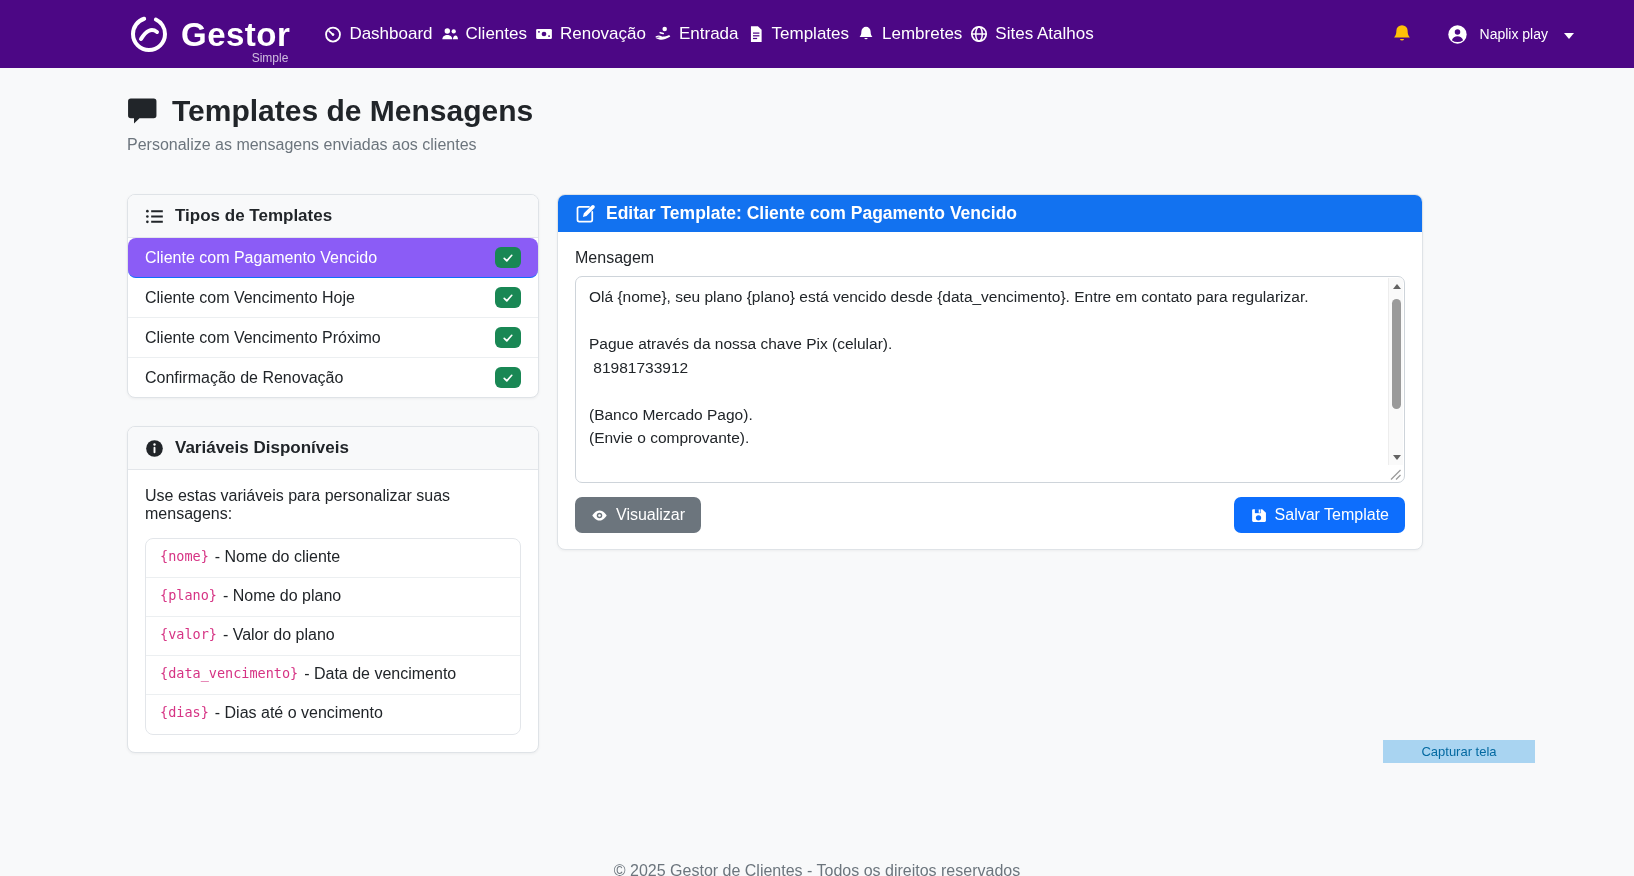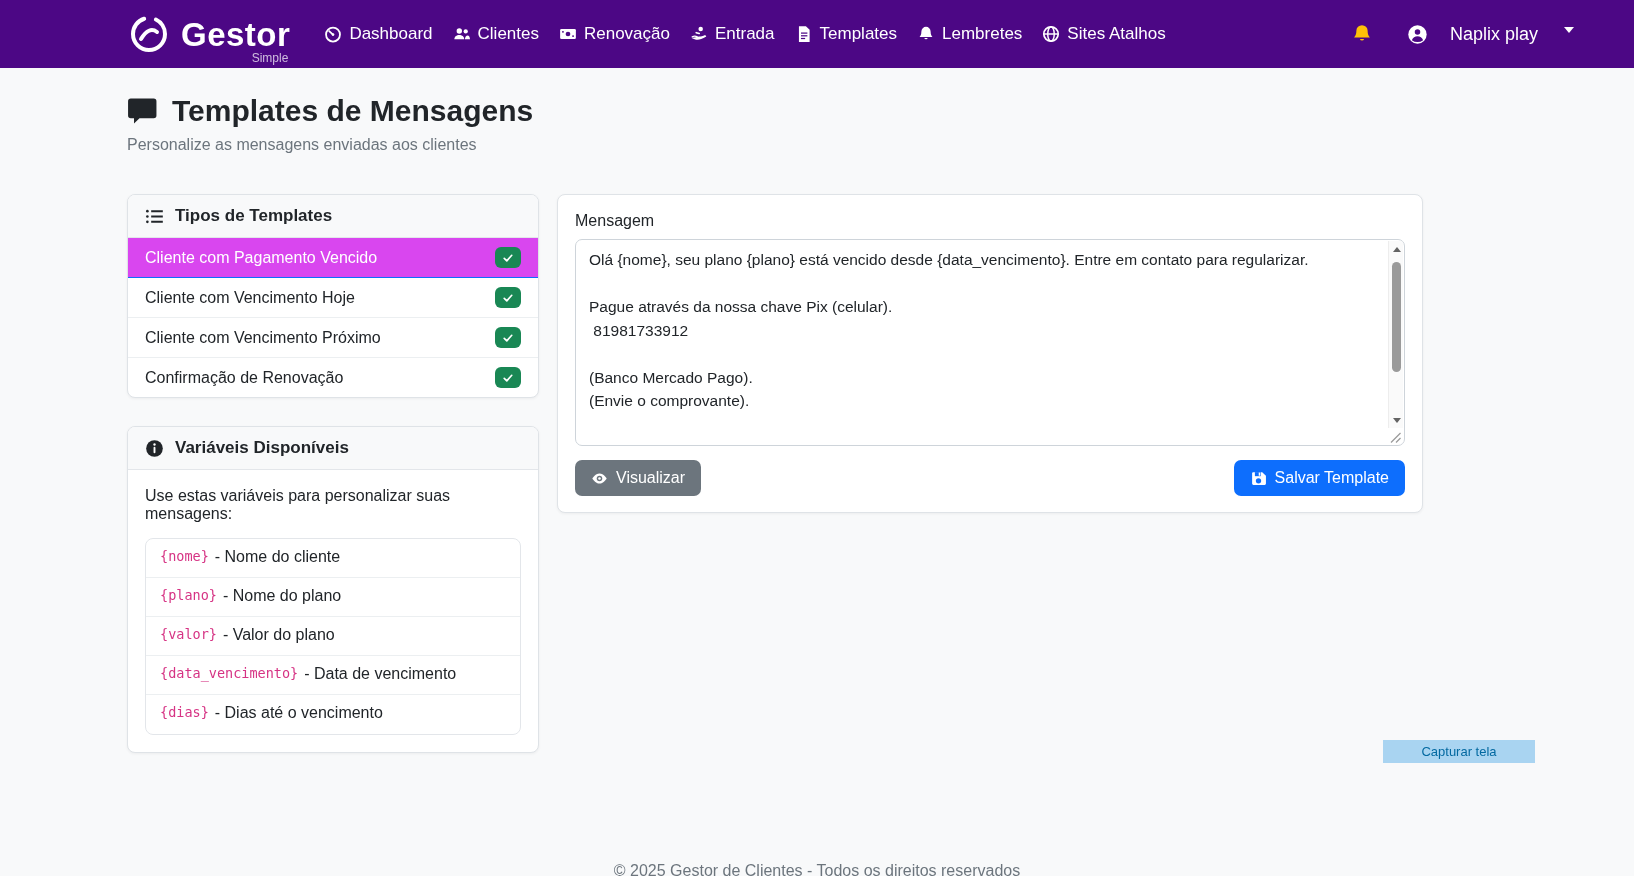--- a/index.html
+++ b/index.html
@@ -9,27 +9,27 @@
     background:#f8f9fa; color:#212529; overflow:hidden; position:relative;
   }
   
   .navbar {
     height:68px; background:#4c0785; display:flex; align-items:center;
     padding:0 60px 0 127px;
   }
   .brand { display:flex; align-items:center; gap:10px; margin-right:34px; position:relative; }
   .brand-name { color:#fff; font-size:33px; font-weight:bold; letter-spacing:.5px; line-height:1; }
   .brand-sub { position:absolute; right:2px; bottom:-9px; font-size:12px; color:rgba(255,255,255,.72); }
-  .nav-links { display:flex; align-items:center; gap:20px; }
+  .nav-links { display:flex; align-items:center; gap:8px; }
   .nav-item { display:flex; align-items:center; gap:7px; color:#fff; font-size:17px; cursor:pointer; }
   .nav-ico { display:inline-flex; width:18px; height:18px; color:#fff; }
   .nav-ico svg { width:100%; height:100%; }
   .nav-right { margin-left:auto; display:flex; align-items:center; gap:34px; }
   .bell-btn { display:inline-flex; width:22px; height:24px; cursor:pointer; }
-  .user-menu { display:flex; align-items:flex-start; gap:22px; color:#fff; font-size:18px; cursor:pointer; }
+  .user-menu { display:flex; align-items:center; gap:12px; color:#fff; font-size:14px; cursor:pointer; }
   .caret { width:0; height:0; border-left:5px solid transparent; border-right:5px solid transparent;
     border-top:6px solid #fff; margin-left:4px; margin-top:3px; }
   
   .container { width:1296px; margin-left:127px; padding-top:26px; }
   .page-head { display:flex; align-items:center; gap:14px; }
   .page-title { font-size:30px; font-weight:bold; color:#212529; }
   .page-sub { font-size:16px; color:#6c757d; margin-top:8px; }
   .columns { display:flex; gap:18px; margin-top:40px; align-items:flex-start; }
   .col-left { width:412px; flex:none; }
   .col-right { flex:1; }
@@ -44,21 +44,21 @@
   }
   .hdr-ico { display:inline-flex; width:19px; height:19px; color:#212529; }
   .hdr-ico svg { width:100%; height:100%; }
   
   .tpl-item {
     display:flex; align-items:center; justify-content:space-between;
     padding:9px 17px; font-size:16px; border-bottom:1px solid #eceff1;
     cursor:pointer; min-height:39px;
   }
   .tpl-item:last-child { border-bottom:none; }
-  .tpl-item.active { background:#d946ef; color:#fff; border-bottom-color:#0d6efd; }
+  .tpl-item.active { background:#8b5cf6; color:#fff; border-bottom-color:#0d6efd;border-radius:8px; }
   .check-badge {
     width:26px; height:21px; background:#198754; border-radius:6px;
     display:flex; align-items:center; justify-content:center; flex:none;
   }
   .check-badge svg { width:12px; height:12px; }
   
   .vars-card { margin-top:28px; }
   .vars-body { padding:17px; }
   .vars-intro { font-size:16px; color:#212529; margin-bottom:15px; }
   .vars-list { border:1px solid #e3e6ea; border-radius:8px; overflow:hidden; }
@@ -315,20 +315,29 @@
               <span class="var-code">{dias}</span>
               <span>- Dias até o vencimento</span>
             </div>
           </div>
         </div>
       </div>
     </div>
 
     <div class="col-right">
       <div class="card">
+        <div class="editor-header">
+          <span class="hdr-ico">
+            <svg viewBox="0 0 16 16">
+                <path d="M11.2 2.2H3.4A1.4 1.4 0 0 0 2 3.6v9A1.4 1.4 0 0 0 3.4 14h9a1.4 1.4 0 0 0 1.4-1.4V6.3" fill="none" stroke="#fff" stroke-width="1.4" stroke-linecap="round"></path>
+                <path d="M13.4 1.1a1.5 1.5 0 0 1 2.1 2.1L9.2 9.5l-2.9.8.8-2.9z" fill="#fff"></path>
+              </svg>
+          </span>
+          <span>Editar Template: Cliente com Pagamento Vencido</span>
+        </div>
         <div class="editor-body">
           <div class="msg-label">Mensagem</div>
           <div class="textarea-box">
             <div class="msg-text">Olá {nome}, seu plano {plano} está vencido desde {data_vencimento}. Entre em contato para regularizar.
 
 Pague através da nossa chave Pix (celular).
  81981733912
 
 (Banco Mercado Pago).
 (Envie o comprovante).</div>

